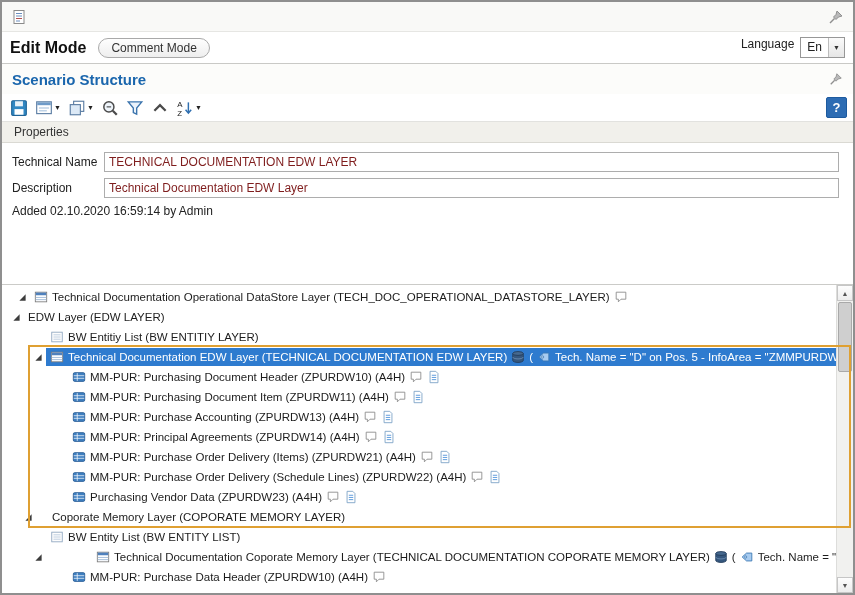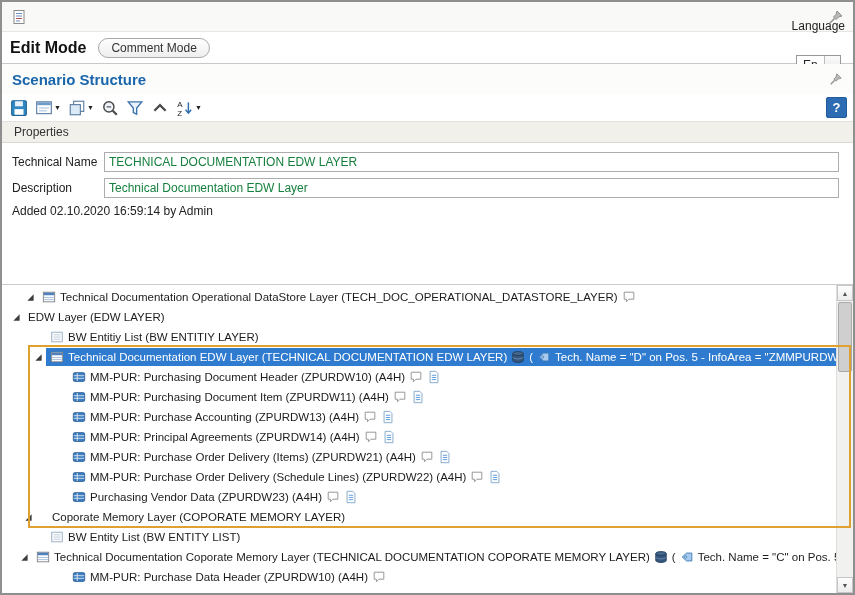--- a/index.html
+++ b/index.html
@@ -14,21 +14,21 @@
   .titlebar .ti{width:16px;height:16px;}
   .title{color:#1a66ad;font-weight:bold;font-size:13.5px;white-space:nowrap;}
   .pin-wrap{margin-left:auto;display:flex;align-items:center;}
 
   
   .modebar{height:32px;flex:0 0 32px;background:#fff;border-bottom:1px solid #c9c9c6;
     display:flex;align-items:center;padding:0 8px;gap:12px;box-sizing:border-box;}
   .edit-mode{font-size:16px;font-weight:bold;color:#111;}
   .btn{border:1px solid #a9a9a9;background:linear-gradient(#fefefe,#eeeeee);
     font-size:12px;color:#333;padding:2px 12px;border-radius:10px;font-family:inherit;}
-  .lang-group{margin-left:auto;display:flex;align-items:center;gap:22px;font-size:12px;color:#222;flex-direction:column;}
+  .lang-group{margin-left:auto;display:flex;align-items:flex-start;gap:6px;font-size:12px;color:#222;}
   .lang-select{border:1px solid #979797;background:#fff;height:19px;display:flex;
     align-items:stretch;min-width:40px;}
   .lang-text{padding:2px 6px 0 6px;font-size:12px;}
   .lang-arrow{width:15px;background:linear-gradient(#fafafa,#e6e6e6);border-left:1px solid #bcbcbc;
     display:flex;align-items:center;justify-content:center;font-size:7px;color:#333;}
 
   
   .scenario-header{height:30px;flex:0 0 30px;background:#fcfcfa;display:flex;
     align-items:center;padding:0 10px;box-sizing:border-box;}
   .scenario-title{color:#1a66ad;font-weight:bold;font-size:15px;}
@@ -45,21 +45,21 @@
 
   
   .props-strip{height:21px;flex:0 0 21px;background:#f1f0eb;border-bottom:1px solid #dad9d3;
     display:flex;align-items:center;padding:0 12px;font-size:12px;color:#333;box-sizing:border-box;}
 
   
   .form-area{height:141px;flex:0 0 141px;padding:9px 14px 0 10px;box-sizing:border-box;background:#fff;}
   .form-row{display:flex;align-items:center;margin-bottom:6px;}
   .form-label{width:92px;flex:0 0 92px;font-size:12px;color:#222;}
   .form-input{flex:1;height:18px;border:1px solid #adadad;font-size:12px;padding:0 4px;
-    font-family:inherit;color:#15803d;background:#fff;}
+    font-family:inherit;color:#7f1d1d;background:#fff;}
   .added{font-size:12px;color:#222;margin-top:3px;}
 
   
   .tree-area{flex:1;position:relative;border-top:1px solid #cbcbc8;background:#fff;overflow:hidden;}
   .tree-content{position:absolute;top:0;left:0;right:17px;bottom:0;padding-top:2px;overflow:hidden;}
   .tree-row{height:20px;display:flex;align-items:center;font-size:11.5px;color:#1c1c1c;
     white-space:nowrap;box-sizing:border-box;}
   .exp-slot{width:16px;flex:0 0 16px;display:flex;align-items:center;justify-content:center;}
   .exp-tri{width:11px;height:11px;}
   .row-body{display:flex;align-items:center;gap:4px;padding:0 4px;height:18px;min-width:0;}
@@ -255,21 +255,21 @@
     </div>
     <div class="form-row">
       <span class="form-label">Description</span>
       <input class="form-input" type="text" value="Technical Documentation EDW Layer" style="">
     </div>
     <div class="added">Added 02.10.2020 16:59:14 by Admin</div>
   </div>
 
   <div class="tree-area">
     <div class="tree-content">
-        <div class="tree-row" style="padding-left: 20px;">
+        <div class="tree-row" style="padding-left: 12px;">
           <span class="exp-slot">
             <svg class="exp-tri" viewBox="0 0 14 14">
               <polygon points="3,11 11,11 11,3" fill="#3c3c3c"></polygon>
             </svg>
           </span>
           <span class="row-body">
             <svg class="ti">
               <use href="#sym-scenario"></use>
             </svg>
             <span class="lab">Technical Documentation Operational DataStore Layer (TECH_DOC_OPERATIONAL_DATASTORE_LAYER)</span>
@@ -435,21 +435,21 @@
         </div>
         <div class="tree-row" style="padding-left: 28px;">
           <span class="exp-slot"></span>
           <span class="row-body">
             <svg class="ti">
               <use href="#sym-entity-list"></use>
             </svg>
             <span class="lab">BW Entity List (BW ENTITY LIST)</span>
           </span>
         </div>
-        <div class="tree-row" style="padding-left: 14px;">
+        <div class="tree-row" style="padding-left: 28px; gap: 46px;">
           <span class="exp-slot">
             <svg class="exp-tri" viewBox="0 0 14 14">
               <polygon points="3,11 11,11 11,3" fill="#3c3c3c"></polygon>
             </svg>
           </span>
           <span class="row-body">
             <svg class="ti">
               <use href="#sym-scenario"></use>
             </svg>
             <span class="lab">Technical Documentation Coporate Memory Layer (TECHNICAL DOCUMENTATION COPORATE MEMORY LAYER)</span>

